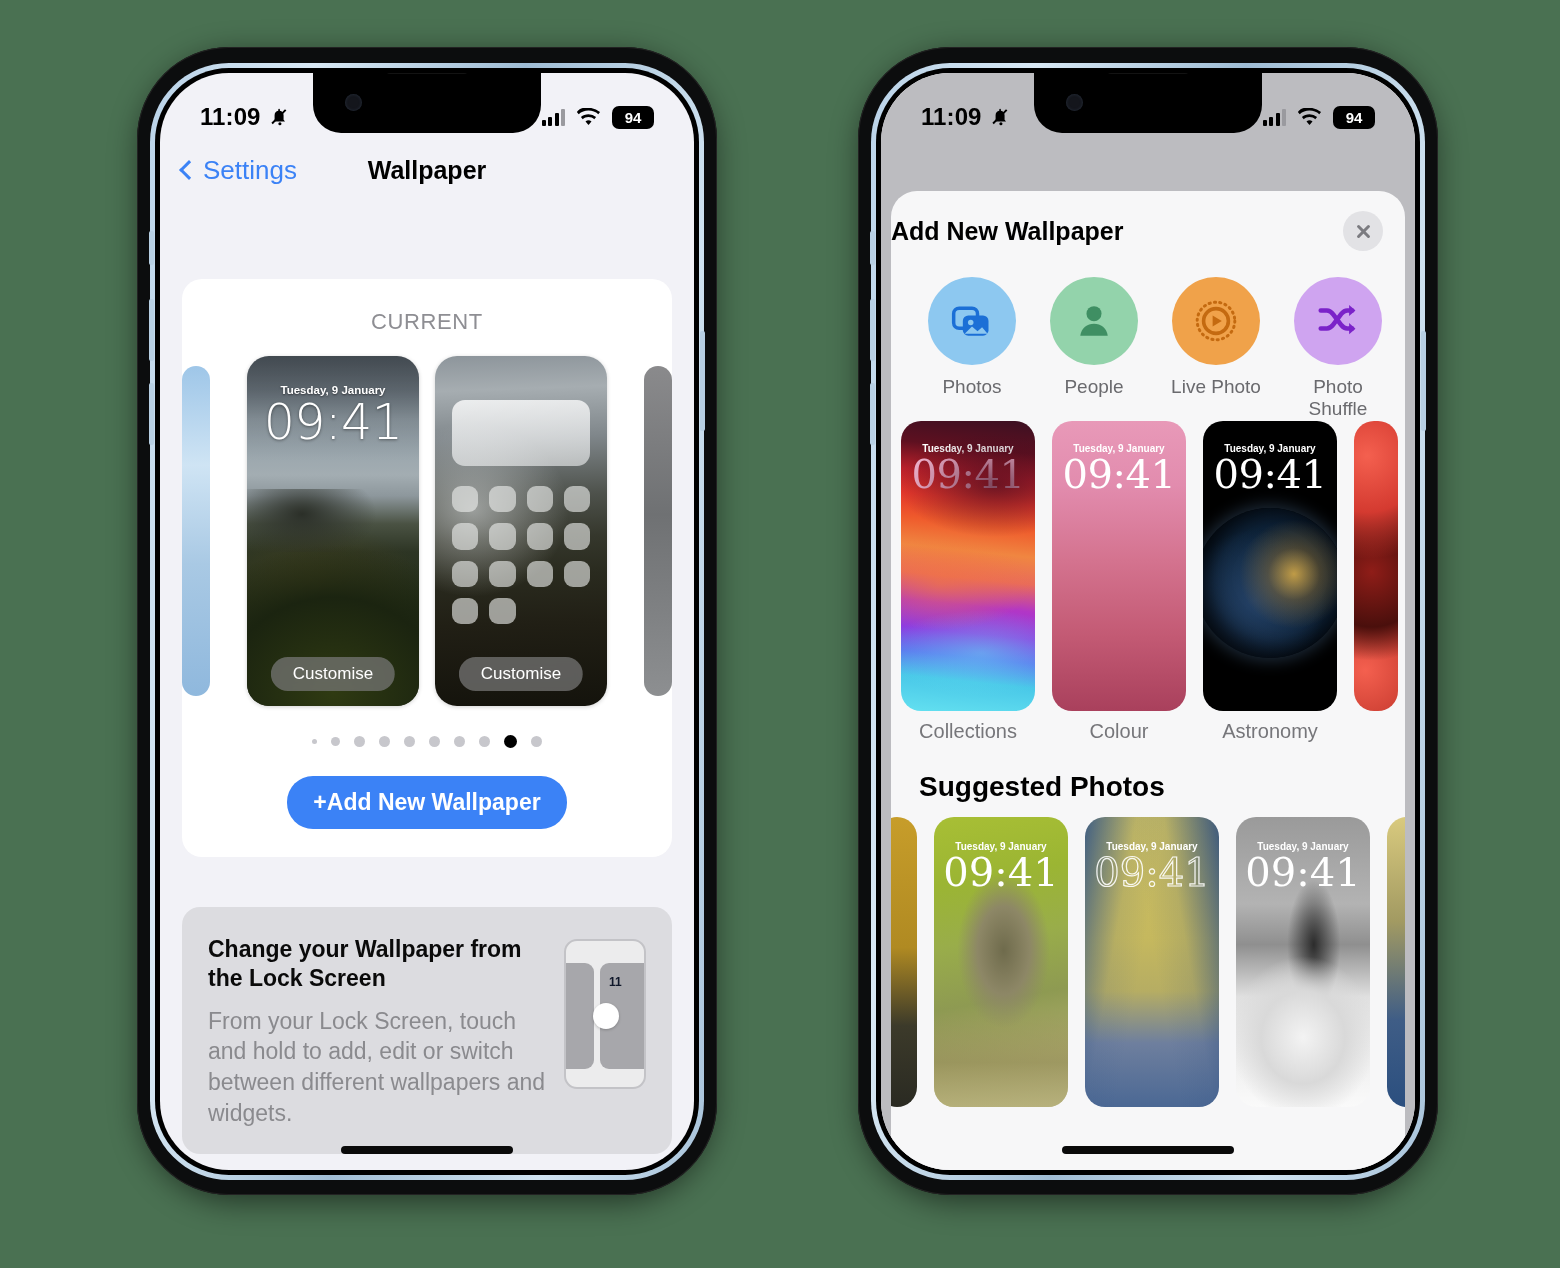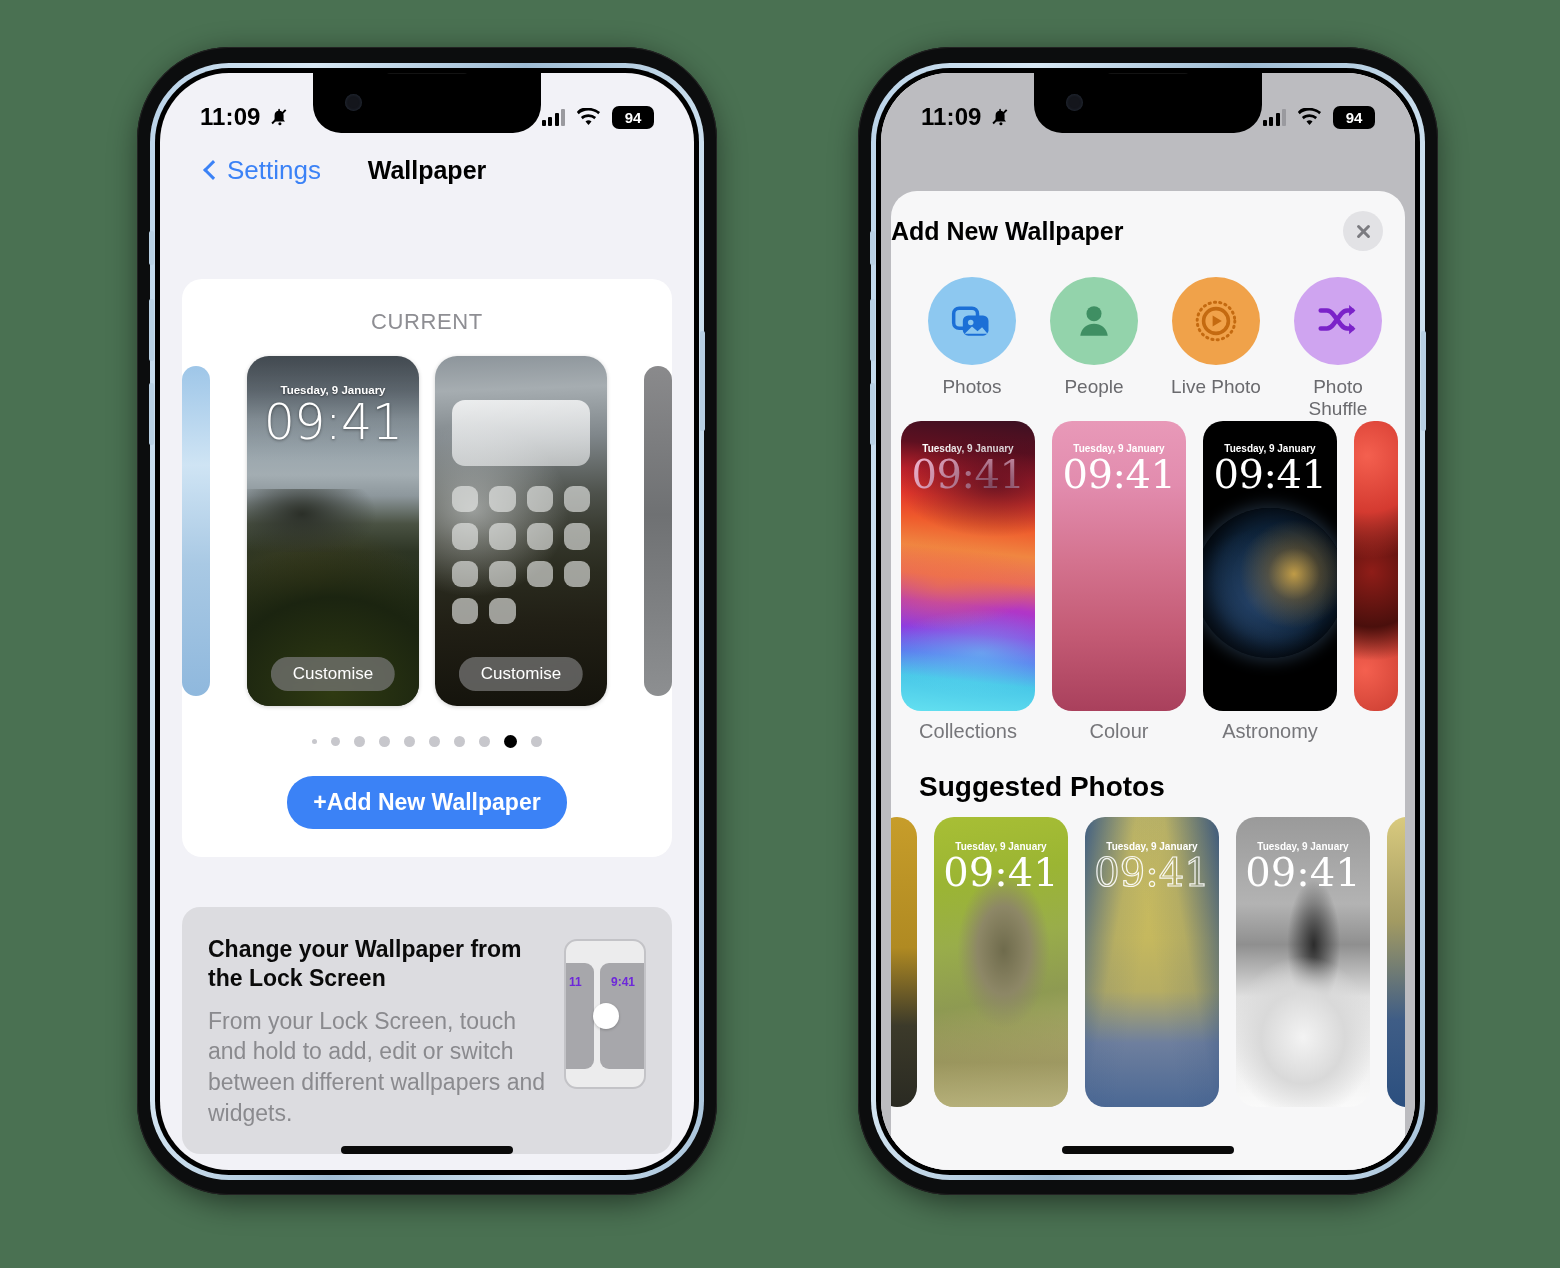--- a/index.html
+++ b/index.html
@@ -91,21 +91,21 @@
   .bars i:nth-child(4){ height: 17px; background: #9a9a9f; }
   .batt {
     min-width: 42px; height: 23px; border-radius: 7px; background: #000;
     color: #fff; font-size: 15px; font-weight: 700;
     display: flex; align-items: center; justify-content: center; padding: 0 6px;
   }
 
   
   .navbar {
     position: absolute; top: 66px; left: 0; right: 0; height: 62px;
-    display: flex; align-items: center; z-index: 20; padding-left: 24px;
+    display: flex; align-items: center; z-index: 20;
   }
   .back-btn {
     display: flex; align-items: center; gap: 3px;
     margin-left: 22px; color: #3b82f6; font-size: 26px; cursor: pointer;
   }
   .chev-l { width: 14px; height: 14px; border-left: 3.4px solid #3b82f6; border-bottom: 3.4px solid #3b82f6; transform: rotate(45deg); margin-right: 4px; }
   .nav-title {
     position: absolute; left: 0; right: 0; text-align: center;
     font-size: 25px; font-weight: 700; color: #000; pointer-events: none;
   }
@@ -215,21 +215,21 @@
     position: relative; width: 82px; height: 150px; flex: none;
     border-radius: 13px; border: 2.5px solid #c3c3c7; background: #ececed;
     margin-top: 4px; overflow: hidden;
   }
   .mini-card {
     position: absolute; top: 22px; height: 106px; border-radius: 9px; background: #a7a7ab;
   }
   .mini-card.a { left: -16px; width: 44px; }
   .mini-card.b { left: 34px; width: 60px; }
   .mini-t {
-    position: absolute; top: 34px; color: #6d28d9; font-size: 12px; font-weight: 700;
+    position: absolute; top: 34px; color: #0f172a; font-size: 12px; font-weight: 700; margin-left: 40px;
   }
   .mini-t.a { left: 3px; }
   .mini-t.b { left: 45px; }
   .mini-finger {
     position: absolute; top: 62px; left: 27px; width: 26px; height: 26px;
     border-radius: 50%; background: #fff; box-shadow: 0 1px 3px rgba(0,0,0,.22);
   }
 
   
   .dim-bg { position: absolute; inset: 0; background: #bcbcc0; }

